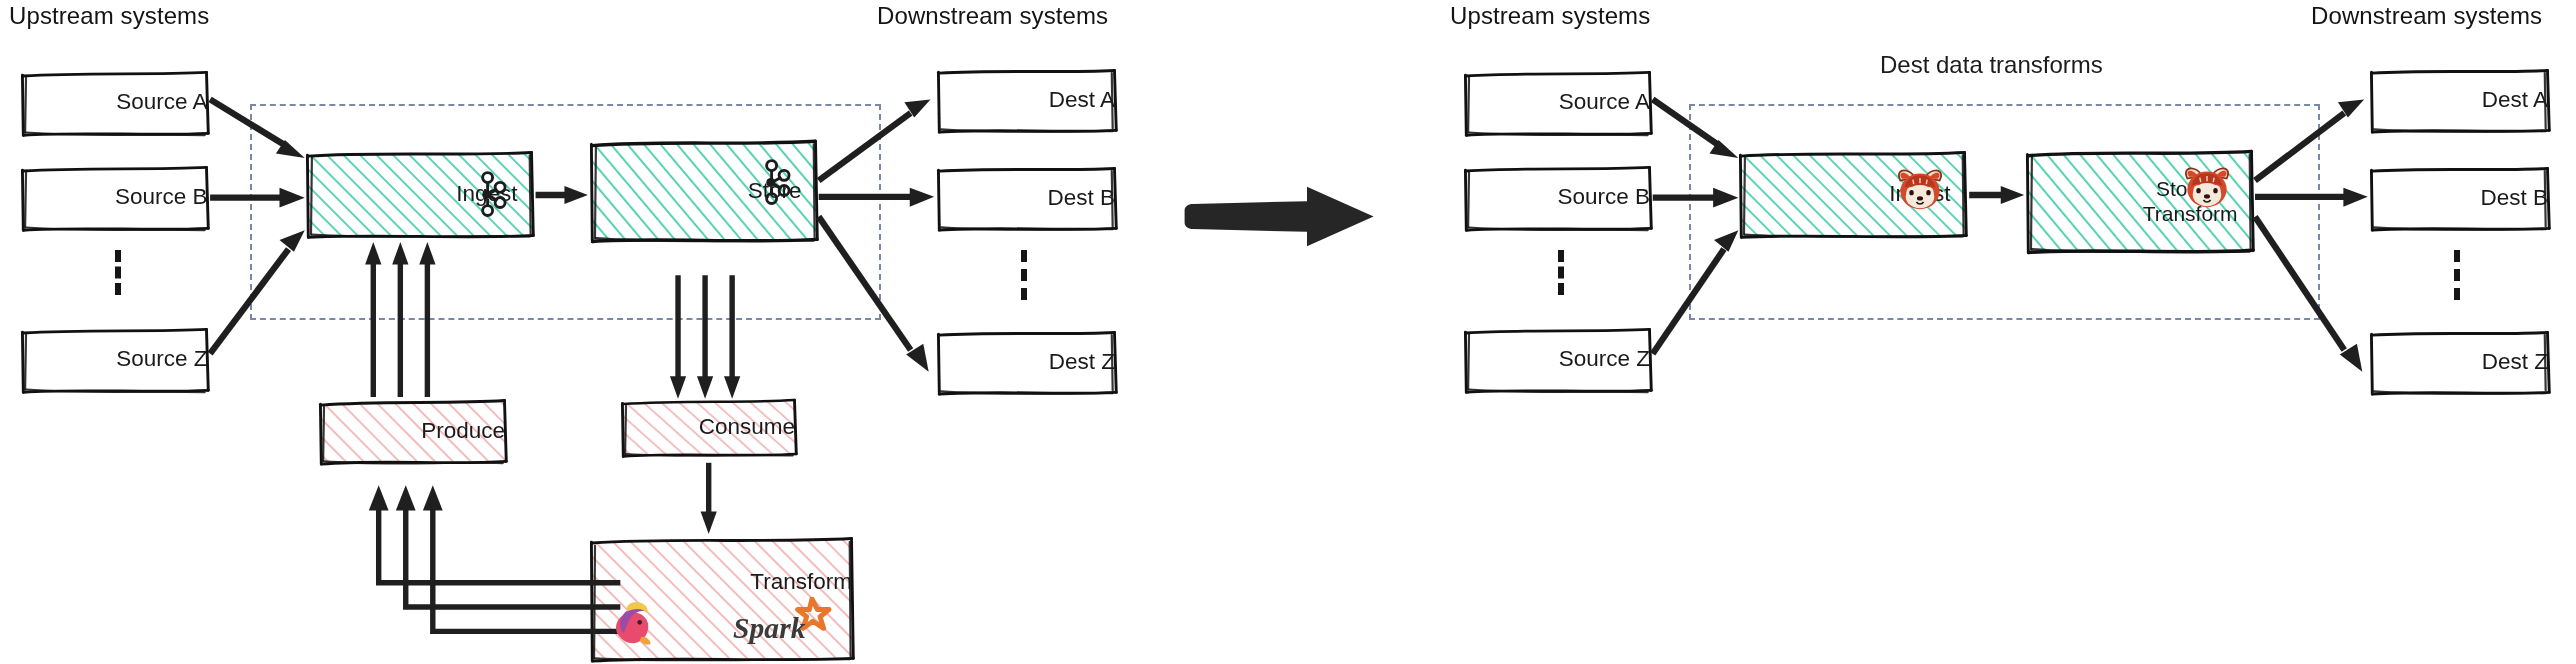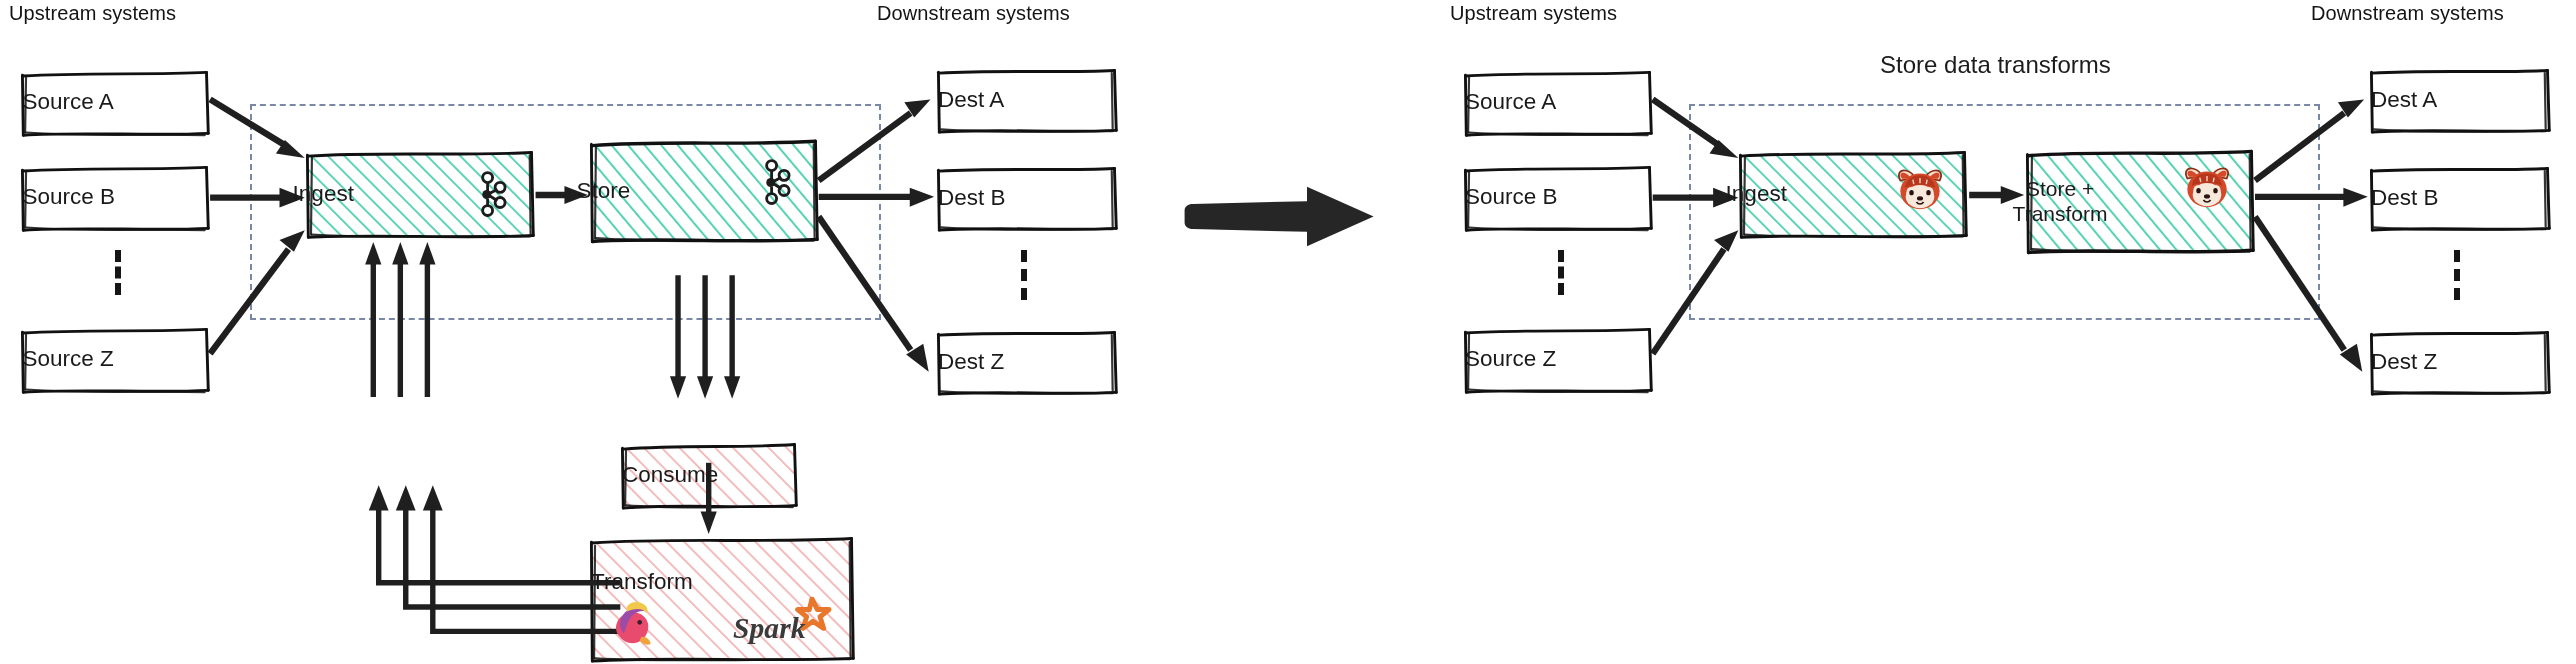--- a/index.html
+++ b/index.html
@@ -15,38 +15,38 @@
     position: relative;
     width: 2576px;
     height: 665px;
     background: #ffffff;
     overflow: hidden;
   }
   .abs { position: absolute; }
 
   
   .section-label {
-    font-size: 20px;
+    font-size: 24px;
     color: #141414;
     letter-spacing: 0.1px;
     white-space: nowrap;
   }
   .panel-title {
     font-size: 24px;
     color: #1c1c1c;
     white-space: nowrap;
   }
 
   
   .hbox {
     position: absolute;
     box-sizing: border-box;
     display: flex;
     align-items: center;
-    justify-content: flex-start;
+    justify-content: flex-end;
   }
   .hbox .hbox-svg {
     position: absolute;
     left: -5.4px; top: -5.4px;
     width: calc(100% + 10.8px);
     height: calc(100% + 10.8px);
     overflow: visible;
     pointer-events: none;
   }
   .hbox .hbox-label {
@@ -281,22 +281,34 @@
       <path class="sketch-stroke" d="M7,9 C70,5 140,9 201,6"></path>
       <path class="sketch-stroke" d="M201,6 L203,72"></path>
       <path class="sketch-stroke" d="M203,72 C140,75 70,70 7,74"></path>
       <path class="sketch-stroke" d="M7,74 L6,8"></path>
       <path class="sketch-stroke2" d="M198,9 L199,70"></path>
       <path class="sketch-stroke2" d="M9,71 C80,76 140,72 199,73"></path>
     </svg>
     <span class="hbox-label">Dest Z</span>
   </div>
 
-
-  <div class="hbox" style="left:622px; top:401px; width:173px; height:60px;margin-top:44px;">
+  <div class="hbox" style="left:320px; top:401px; width:185px; height:60px;">
+    <svg class="hbox-svg" viewBox="0 0 217 78" preserveAspectRatio="none">
+      <path class="fill-pink" d="M7,9 L210,6 L211,71 L8,74 Z"></path>
+      <path class="sketch-stroke" d="M7,10 C70,5 150,9 210,5"></path>
+      <path class="sketch-stroke" d="M210,5 L212,72"></path>
+      <path class="sketch-stroke" d="M212,72 C150,76 70,70 7,75"></path>
+      <path class="sketch-stroke" d="M7,75 L6,9"></path>
+      <path class="sketch-stroke2" d="M10,12 L9,72"></path>
+      <path class="sketch-stroke2" d="M10,72 C80,77 150,72 208,74"></path>
+    </svg>
+    <span class="hbox-label">Produce</span>
+  </div>
+
+  <div class="hbox" style="left:622px; top:401px; width:173px; height:52px;">
     <svg class="hbox-svg" viewBox="0 0 204 78" preserveAspectRatio="none">
       <path class="fill-pink" d="M7,9 L197,6 L198,71 L8,74 Z"></path>
       <path class="sketch-stroke" d="M7,10 C70,5 140,9 197,5"></path>
       <path class="sketch-stroke" d="M197,5 L199,72"></path>
       <path class="sketch-stroke" d="M199,72 C140,76 70,70 7,75"></path>
       <path class="sketch-stroke" d="M7,75 L6,9"></path>
       <path class="sketch-stroke2" d="M10,12 L9,72"></path>
       <path class="sketch-stroke2" d="M10,72 C80,77 140,72 195,74"></path>
     </svg>
     <span class="hbox-label">Consume</span>
@@ -336,21 +348,21 @@
   <div class="abs" style="left:1181px; top:185px; width:198px; height:63px;">
     <svg viewBox="0 0 220 70" width="198" height="63">
       <path class="bigarrow" d="M4,28 C4,24 8,21 13,21 L140,18 L140,2 L214,35 L140,68 L140,52 L13,49 C8,49 4,46 4,42 Z"></path>
     </svg>
   </div>
 
   <div class="abs section-label" style="left:1450px; top:1.8px;">Upstream systems</div>
 
   <div class="abs section-label" style="left:2311px; top:1.8px;">Downstream systems</div>
 
-  <div class="abs panel-title" style="left:1880px; top:51px;">Store data transforms</div>
+  <div class="abs panel-title" style="left:1880px; top:51px;">Dest data transforms</div>
 
   <div class="region" style="left:1689px; top:104px; width:631px; height:216px;"></div>
 
   <div class="hbox" style="left:1465px; top:72px; width:185px; height:61px;">
     <svg class="hbox-svg" viewBox="0 0 217 80" preserveAspectRatio="none">
       <path class="fill-none" d="M7,9 L210,7 L212,73 L8,75 Z"></path>
       <path class="sketch-stroke" d="M7,10 C70,6 150,9 210,6"></path>
       <path class="sketch-stroke" d="M210,6 L212,74"></path>
       <path class="sketch-stroke" d="M212,74 C150,77 70,72 7,76"></path>
       <path class="sketch-stroke" d="M7,76 L6,9"></path>

